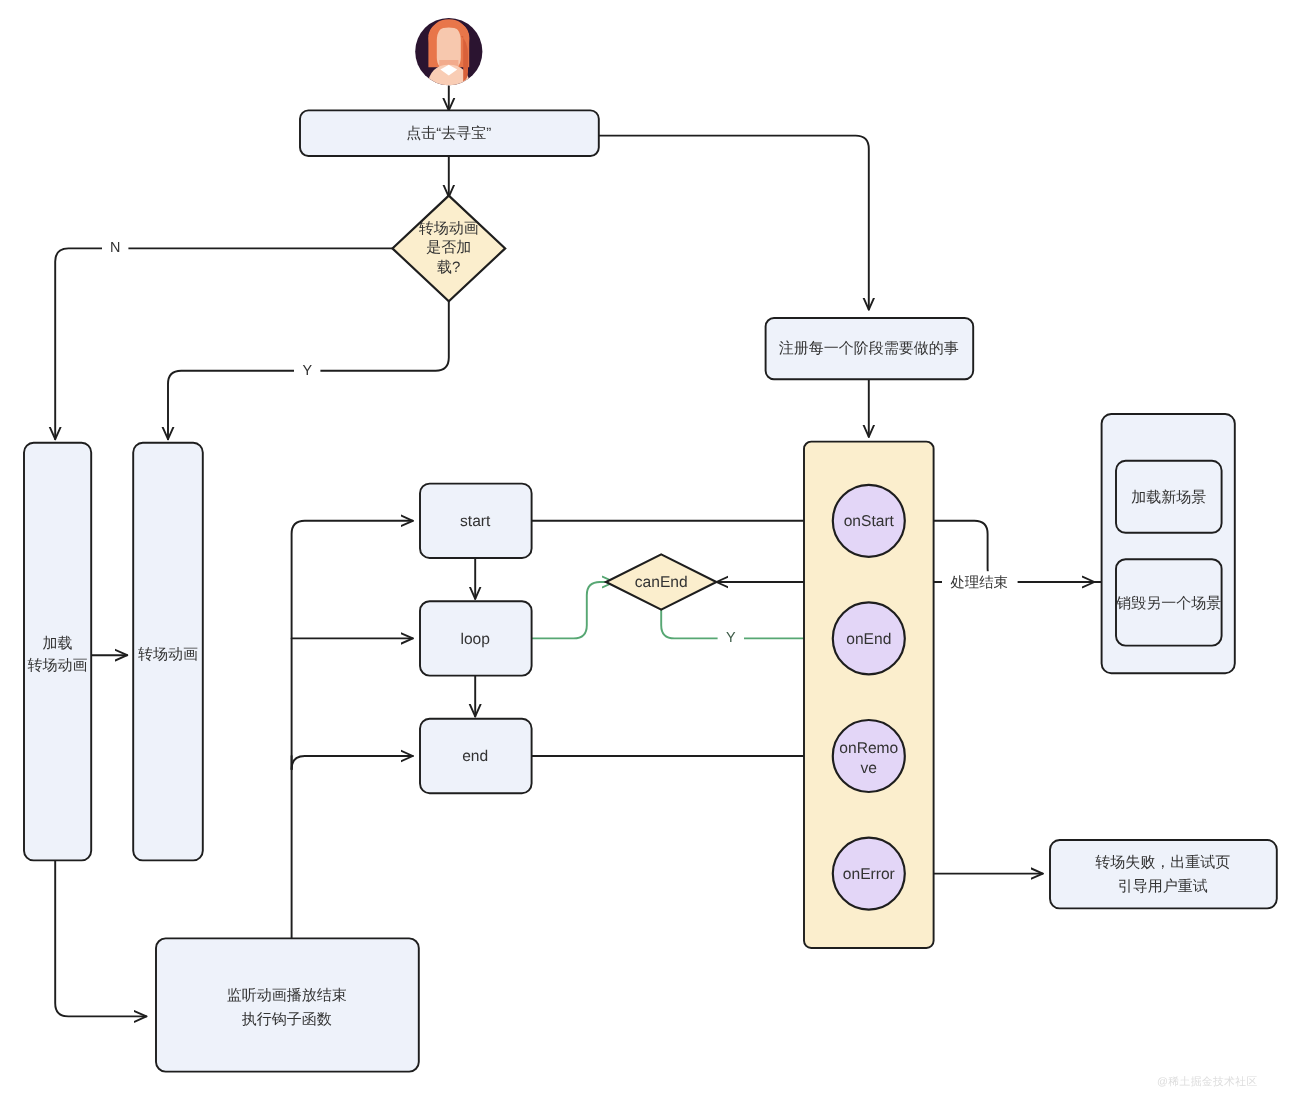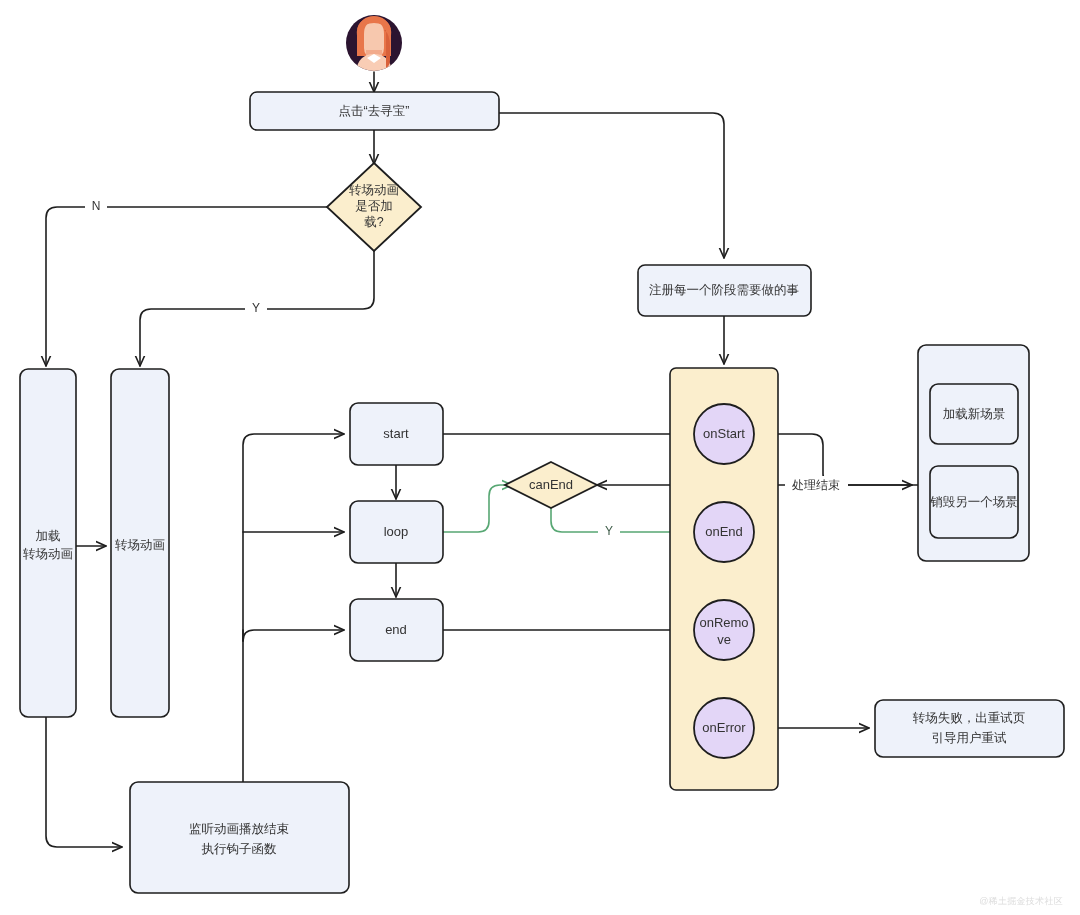--- a/index.html
+++ b/index.html
@@ -84,21 +84,21 @@
     font-size: 12px;
     font-family: "Liberation Sans", "DejaVu Sans", sans-serif;
     text-anchor: middle;
     dominant-baseline: middle;
   }
   .label-bg {
     fill: #ffffff;
   }
   .watermark {
     position: absolute;
-    right: 9px;
+    right: 24px;
     bottom: 7px;
     font-size: 9px;
     color: #dddddd;
     letter-spacing: 0.3px;
     user-select: none;
     font-family: "Liberation Sans", "DejaVu Sans", sans-serif;
     margin-top: 45px;
   }
 </style>
 </head>

